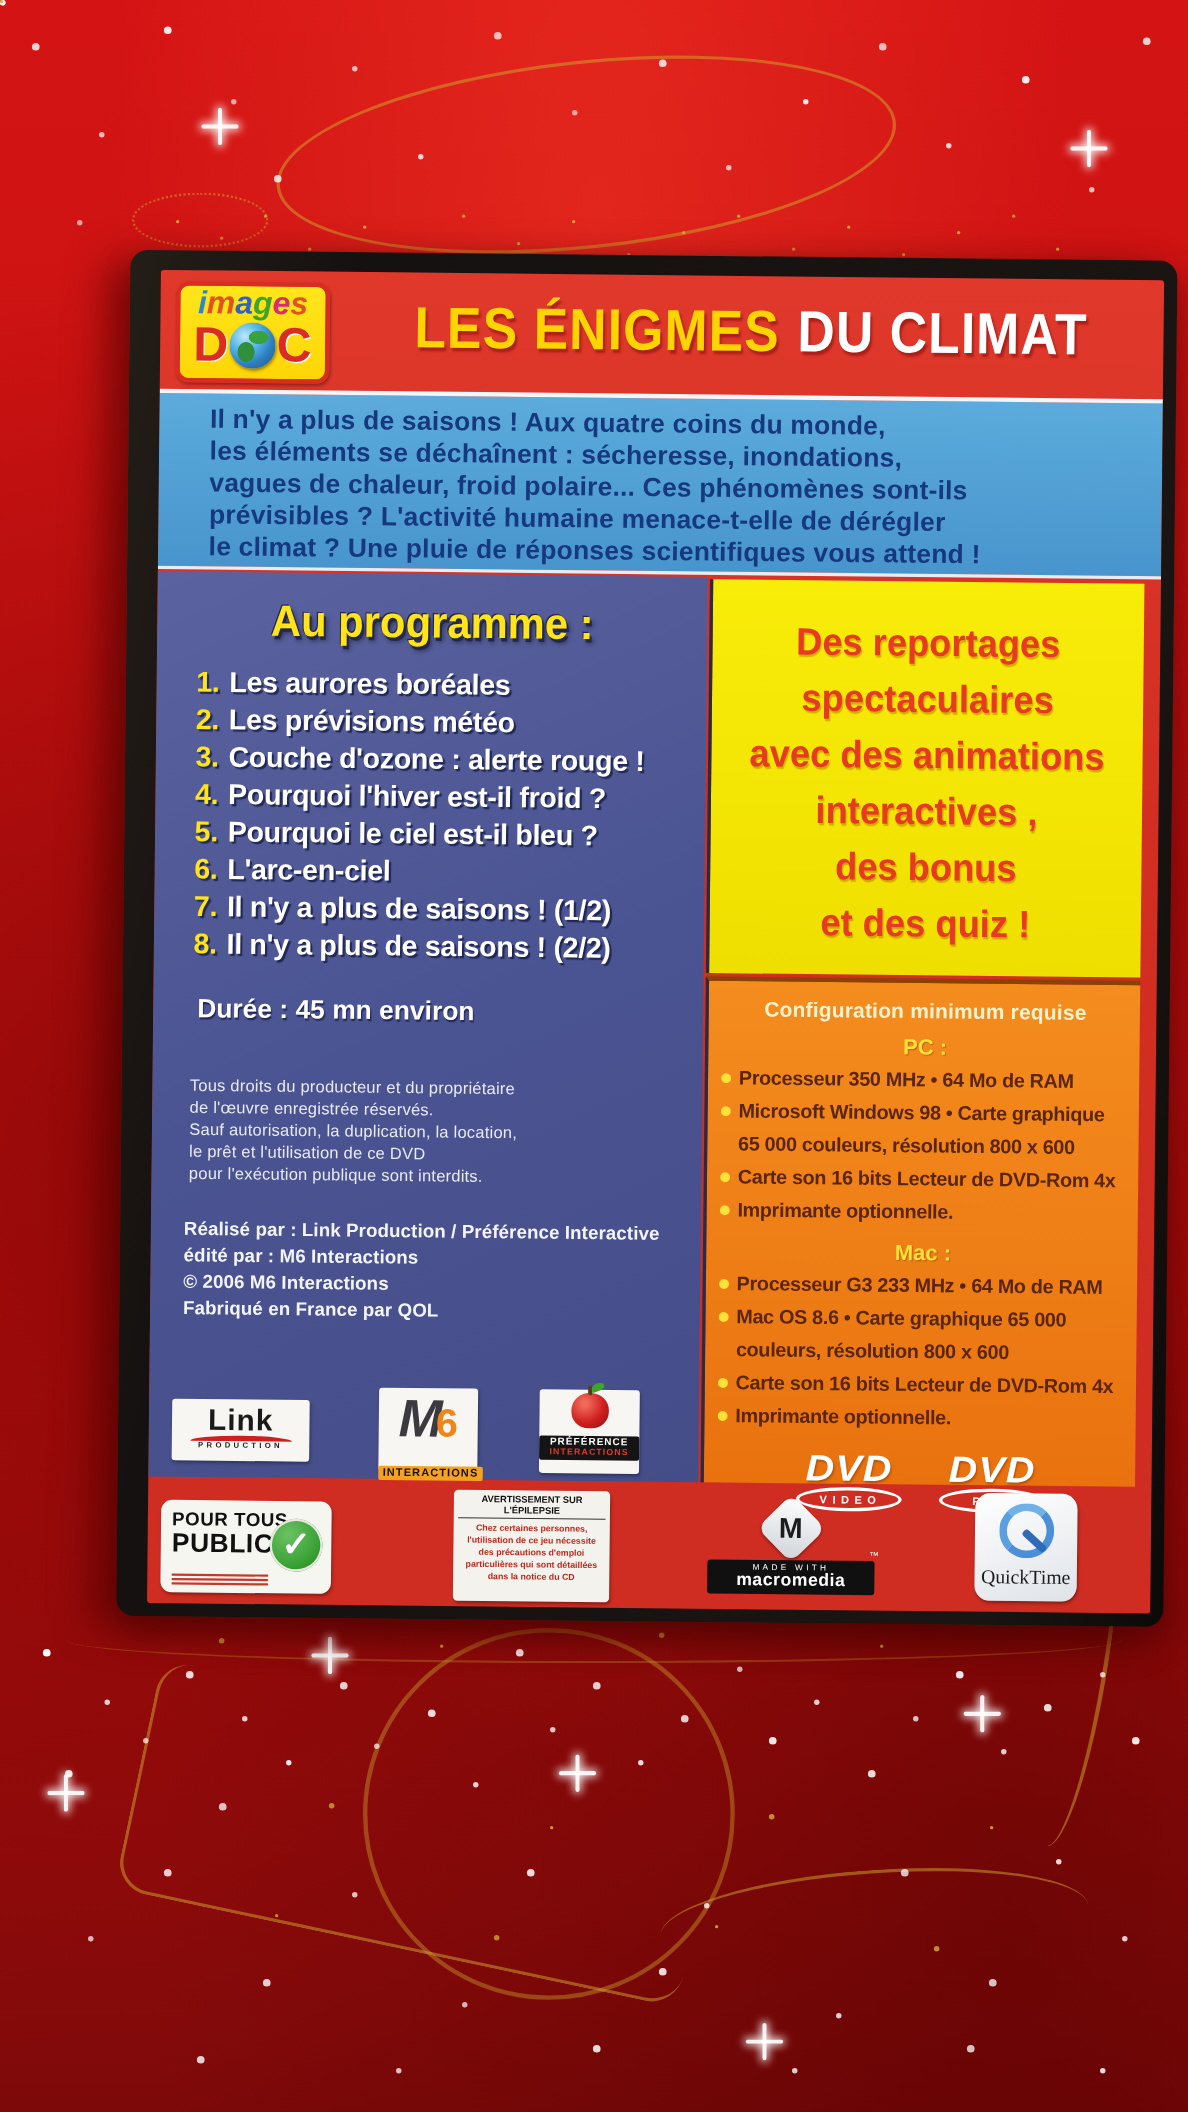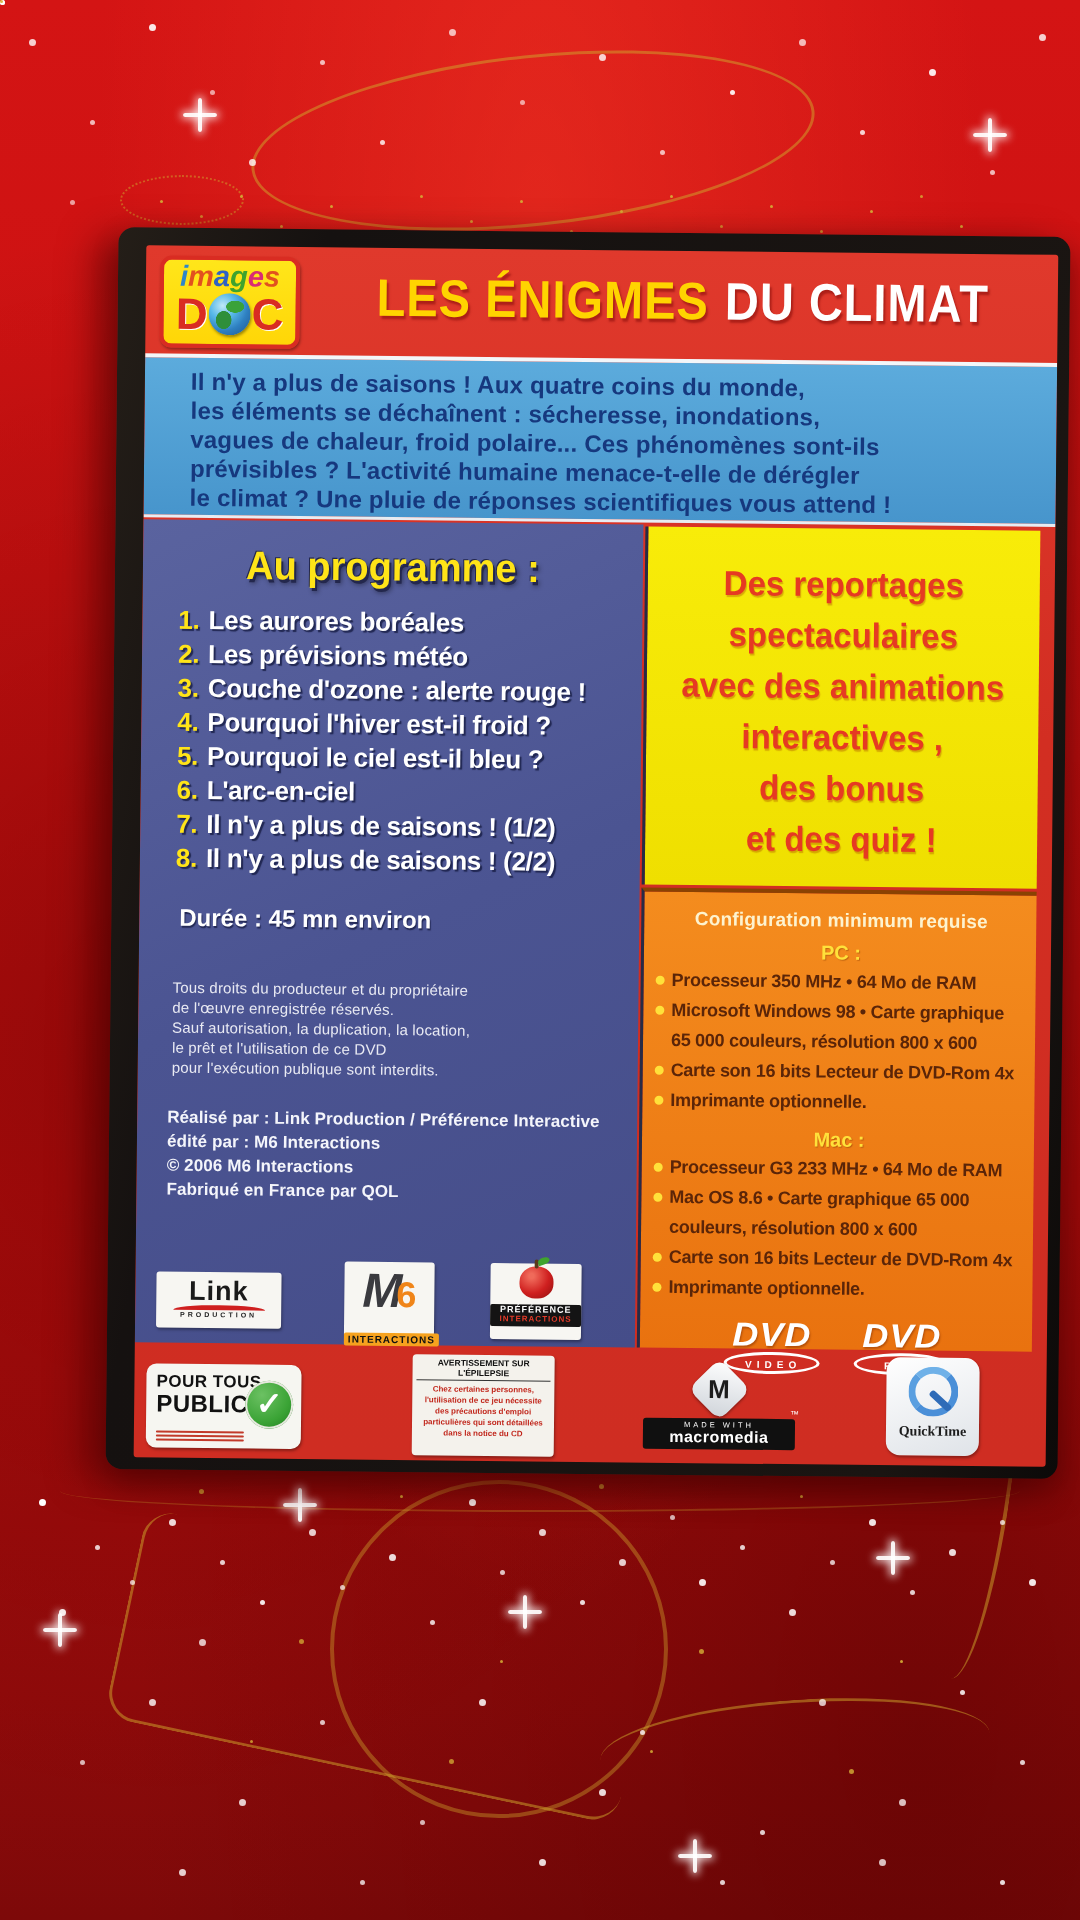--- a/index.html
+++ b/index.html
@@ -205,21 +205,21 @@
   .mm-band{margin-top:7px;background:#101010;border-radius:3px;color:#fff;padding:2px 4px 4px;position:relative;}
   .mm-madewith{font-size:7.5px;letter-spacing:3px;line-height:9px;}
   .mm-name{font-size:16px;font-weight:bold;letter-spacing:.5px;line-height:16px;}
   .mm-tm{position:absolute;right:-4px;top:-10px;color:#fff;font-size:9px;}
   .badge-qt{left:752px;top:1104px;width:93px;height:98px;background:linear-gradient(160deg,#ffffff,#dfe3e8);
     border-radius:14px;text-align:center;padding-top:9px;box-shadow:1px 2px 3px rgba(0,0,0,.35);}
   .qt-icon{margin:0 auto;width:50px;height:50px;position:relative;}
   .qt-circle{position:absolute;inset:0;border-radius:50%;border:7px solid #4a8fd8;
     border-top-color:#6fb1e8;border-left-color:#5a9fe0;}
   .qt-hand{position:absolute;left:22px;top:24px;width:26px;height:7px;background:#2f6cb8;border-radius:3px;transform:rotate(42deg);transform-origin:3px 3px;}
-  .qt-label{margin-top:7px;font-family:"Liberation Serif", serif;font-size:14px;font-weight:bold;color:#1c1c1c;}
+  .qt-label{margin-top:7px;font-family:"Liberation Serif", serif;font-size:18px;font-weight:normal;color:#1c1c1c;}
 </style>
 </head>
 <body>
 
 <div class="bg"></div>
 <div class="gold g1"></div>
 <div class="gold g2"></div>
 <div class="gold g3"></div>
 <div class="gold g4"></div>
 <div class="gold g5"></div>

